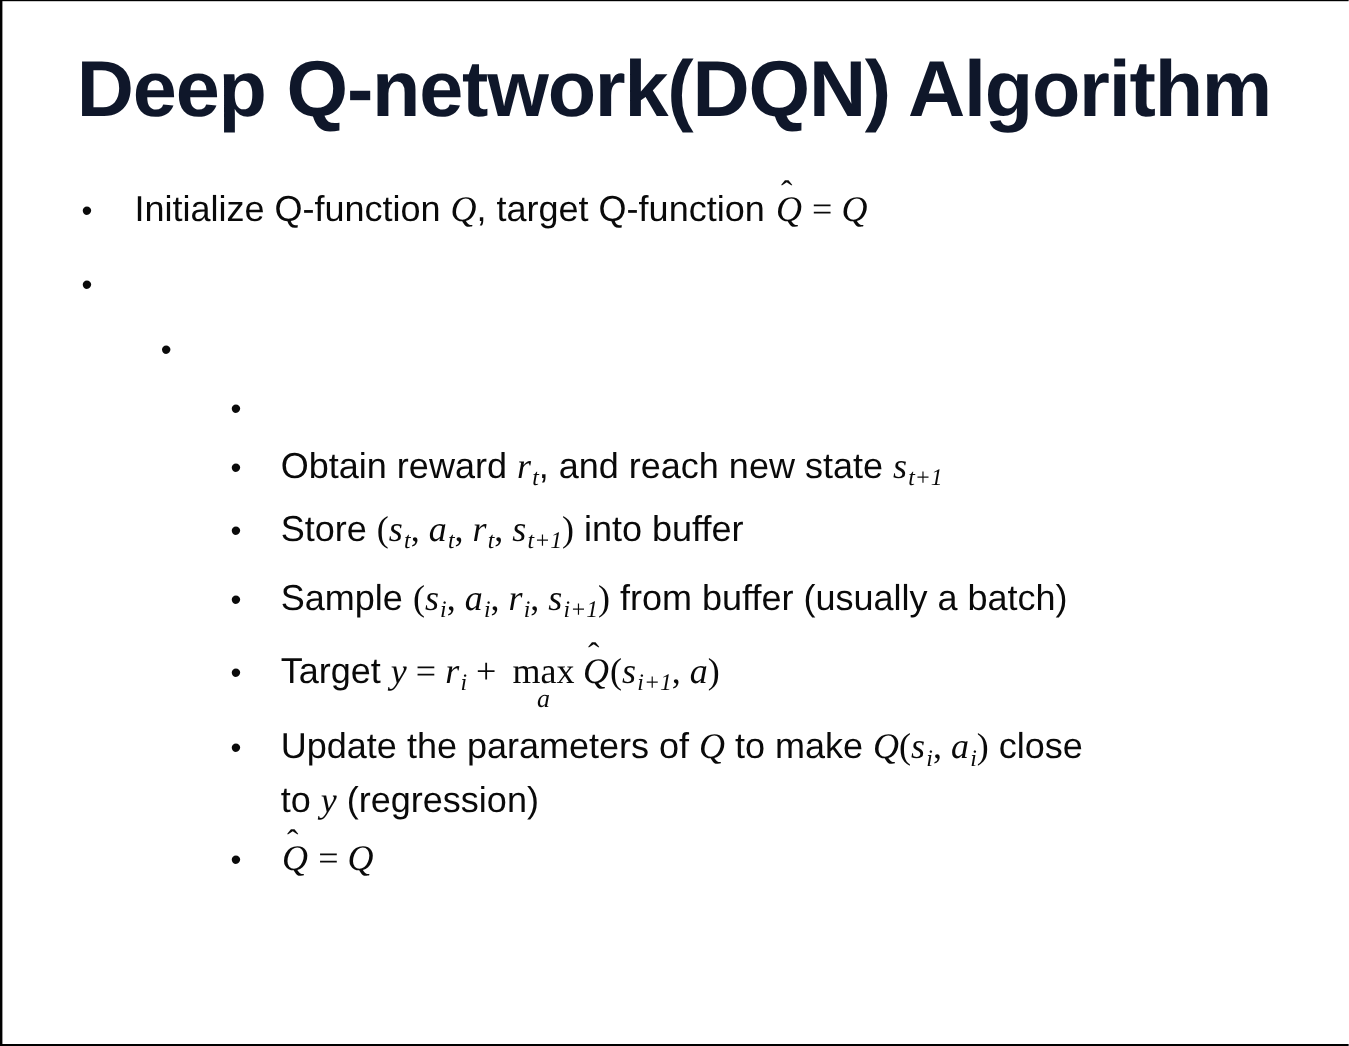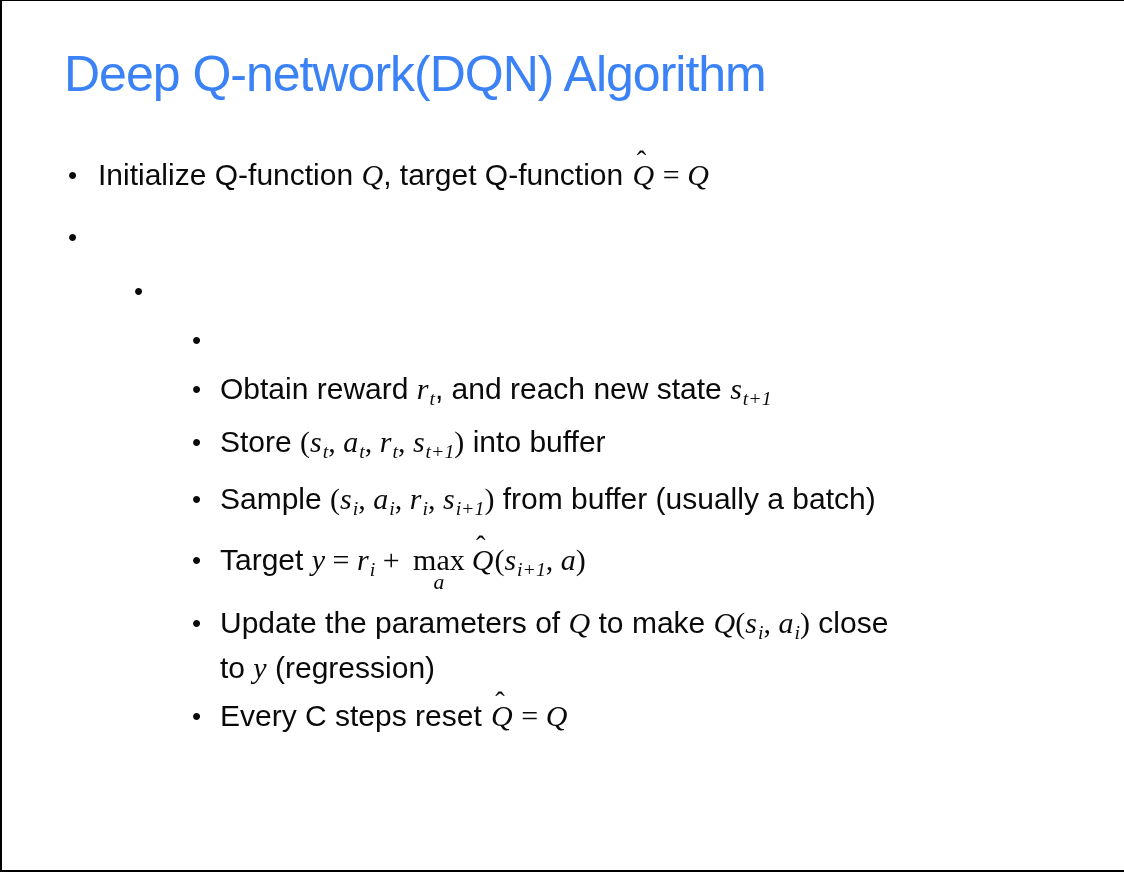--- a/index.html
+++ b/index.html
@@ -10,45 +10,45 @@
     background:#ffffff;
     border-left:2px solid #000;
     border-top:1px solid #000;
     border-bottom:2px solid #000;
     overflow:hidden;
     font-family:"Liberation Sans", sans-serif;
     color:#0a0a0a;
   }
   .title{
     margin:42px 0 0 62px;
-    font-size:50px;
+    font-size:66px;
     line-height:62px;
-    font-weight:400;
+    font-weight:700;
     letter-spacing:-1px;
-    color:#3b82f6;
+    color:#0f172a;
   }
   #bullets{margin-top:49px;}
   .item{
     display:flex;
     font-size:30px;
     line-height:42px;
     margin-bottom:8px;
   }
   .marker{
     flex:none;
     font-size:26px;
     line-height:42px;
   }
   .lvl1{padding-left:66px;}
   .lvl1 .marker{width:30px;}
   .lvl2{padding-left:132px;}
   .lvl2 .marker{width:27px;}
   .lvl3{padding-left:190px;}
   .lvl3 .marker{width:28px;}
-  .content{white-space:nowrap;}
+  .content{white-space:nowrap;margin-left:14px;}
   
   .mi{font-family:"Liberation Serif", serif;font-style:italic;}
   .mu{font-family:"Liberation Serif", serif;}
   .msub{
     font-family:"Liberation Serif", serif;
     font-style:italic;
     font-size:0.66em;
     position:relative;
     top:0.28em;
     margin-left:1px;
@@ -122,16 +122,16 @@
       <div class="item lvl3">
         <span class="marker">•</span>
         <div class="content"><span class="txt">Target </span><span class="mi">y</span><span class="mu"> = </span><span class="mi">r<span class="msub">i</span></span><span class="mu"> + </span><span class="munder"><span class="mword">max</span><span class="under">a</span></span><span class="mhat"><span class="hat">ˆ</span><span class="mi">Q</span></span><span class="mu">(</span><span class="mi">s<span class="msub">i+1</span></span><span class="mu">, </span><span class="mi">a</span><span class="mu">)</span></div>
       </div>
       <div class="item lvl3">
         <span class="marker">•</span>
         <div class="content"><span class="txt">Update the parameters of </span><span class="mi">Q</span><span class="txt"> to make </span><span class="mi">Q</span><span class="mu">(</span><span class="mi">s<span class="msub">i</span></span><span class="mu">, </span><span class="mi">a<span class="msub">i</span></span><span class="mu">)</span><span class="txt"> close</span><br><span class="txt">to </span><span class="mi">y</span><span class="txt"> (regression)</span></div>
       </div>
       <div class="item lvl3">
         <span class="marker">•</span>
-        <div class="content"><span class="txt">Every C steps reset </span><span class="mhat"><span class="hat">ˆ</span><span class="mi">Q</span></span><span class="mu"> = </span><span class="mi">Q</span></div>
+        <div class="content"><span class="mhat"><span class="hat">ˆ</span><span class="mi">Q</span></span><span class="mu"> = </span><span class="mi">Q</span></div>
       </div>
     </div>
 </div>
 
 </body></html>

